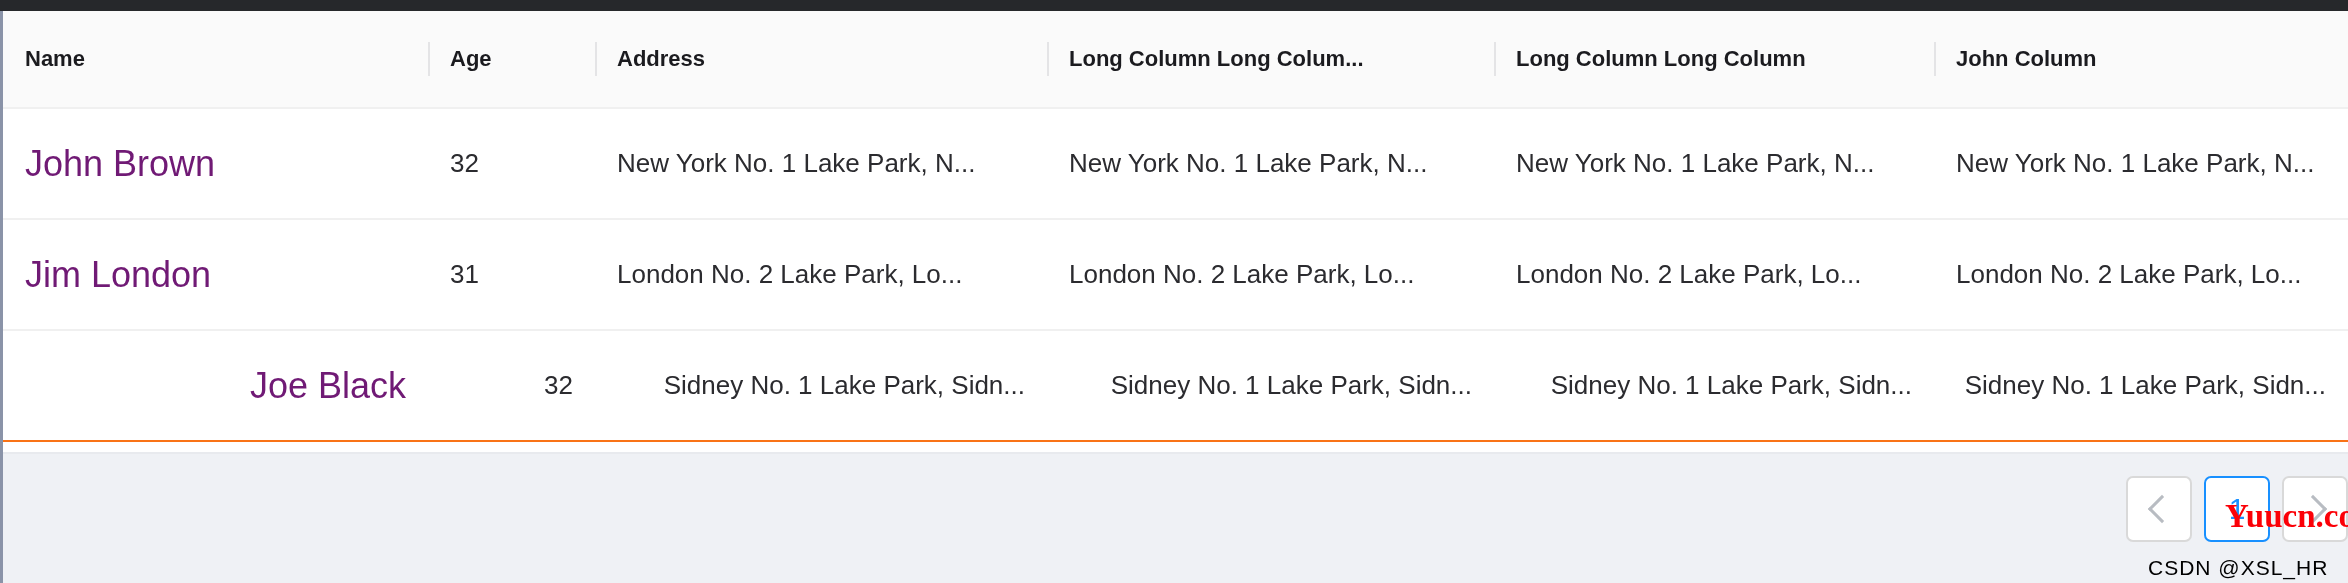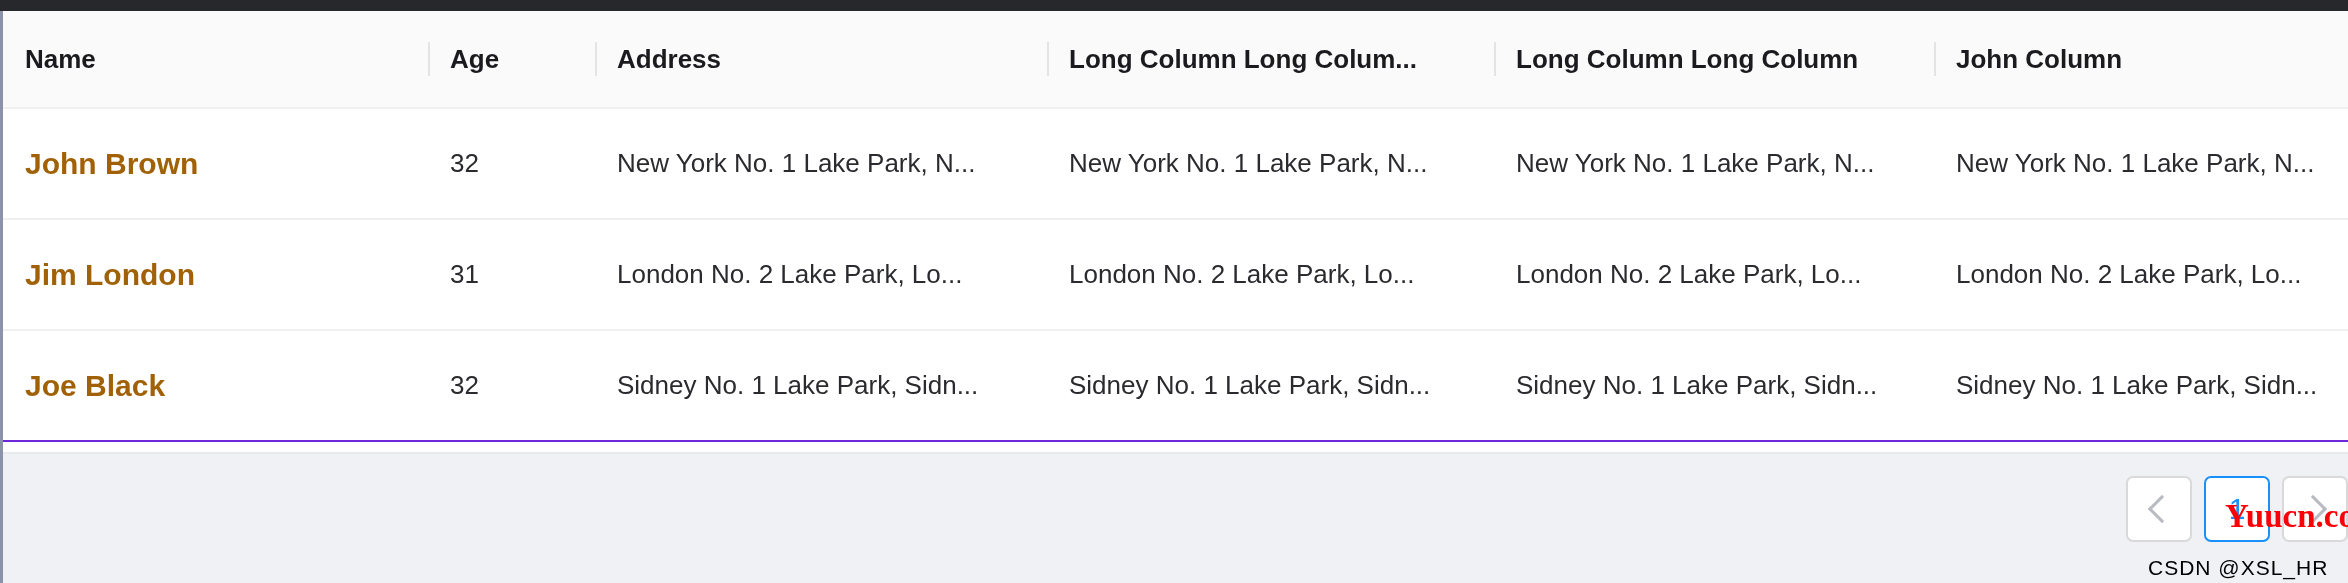--- a/index.html
+++ b/index.html
@@ -55,21 +55,21 @@
     table-layout: fixed;
   }
 
   
   thead tr { background: #fafafa; }
 
   thead th {
     height: 97px;
     background: #fafafa;
     color: #1b1b1f;
-    font-size: 26px;
+    font-size: 22px;
     font-weight: 700;
     text-align: left;
     padding: 0 22px;
     white-space: nowrap;
     overflow: hidden;
     text-overflow: ellipsis;
     position: relative;
     vertical-align: middle;
     border-bottom: 2px solid #f0f0f0;
   }
@@ -95,29 +95,29 @@
     font-weight: 400;
     text-align: left;
     padding: 0 22px;
     white-space: nowrap;
     overflow: hidden;
     text-overflow: ellipsis;
     vertical-align: middle;
     border-bottom: 2px solid #f0f0f0;
   }
 
-  tbody tr:last-child td { border-bottom: 2px solid #6d28d9; }
+  tbody tr:last-child td { border-bottom: 2px solid #f97316; text-align: right; }
 
   td.name-cell { padding: 0 22px; }
 
   a.row-link {
-    color: #a16207;
+    color: #701a75;
     text-decoration: none;
-    font-size: 30px;
-    font-weight: 700;
+    font-size: 36px;
+    font-weight: 400;
     cursor: pointer;
   }
 
   
   .col-name    { width: 425px; }
   .col-age     { width: 167px; }
   .col-address { width: 452px; margin-top: 24px; }
   .col-long1   { width: 447px; }
   .col-long2   { width: 440px; }
   .col-long3   { width: 414px; }

